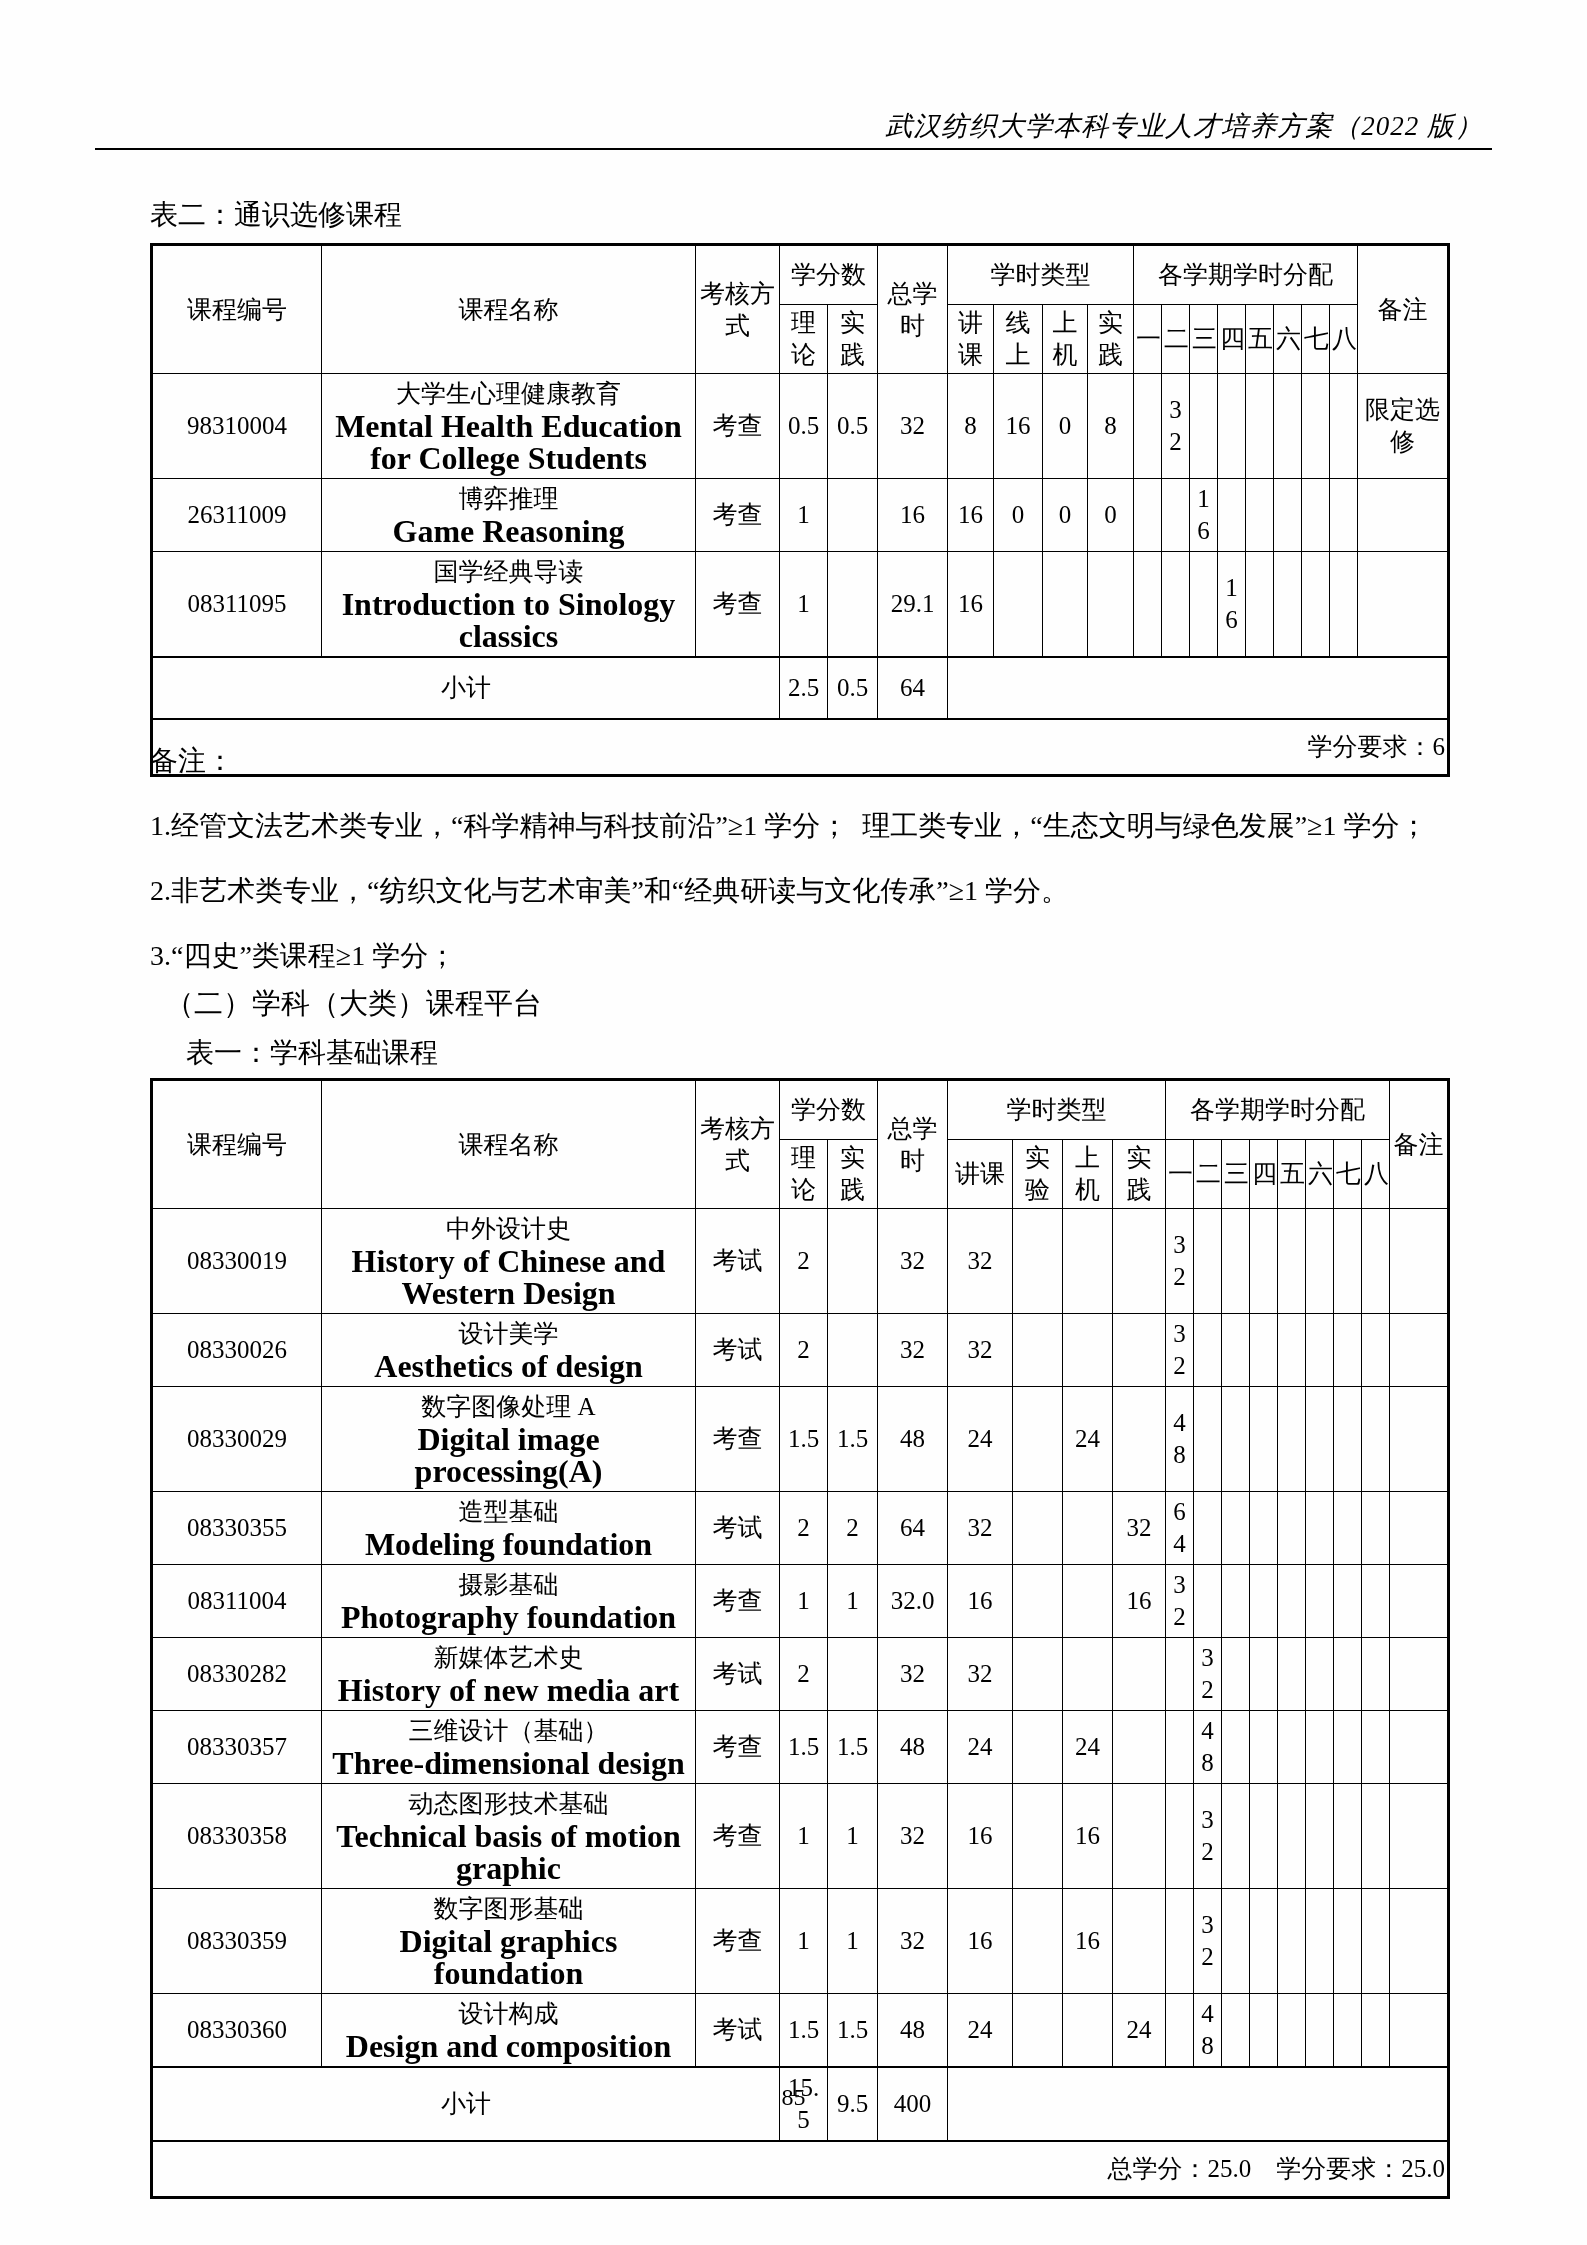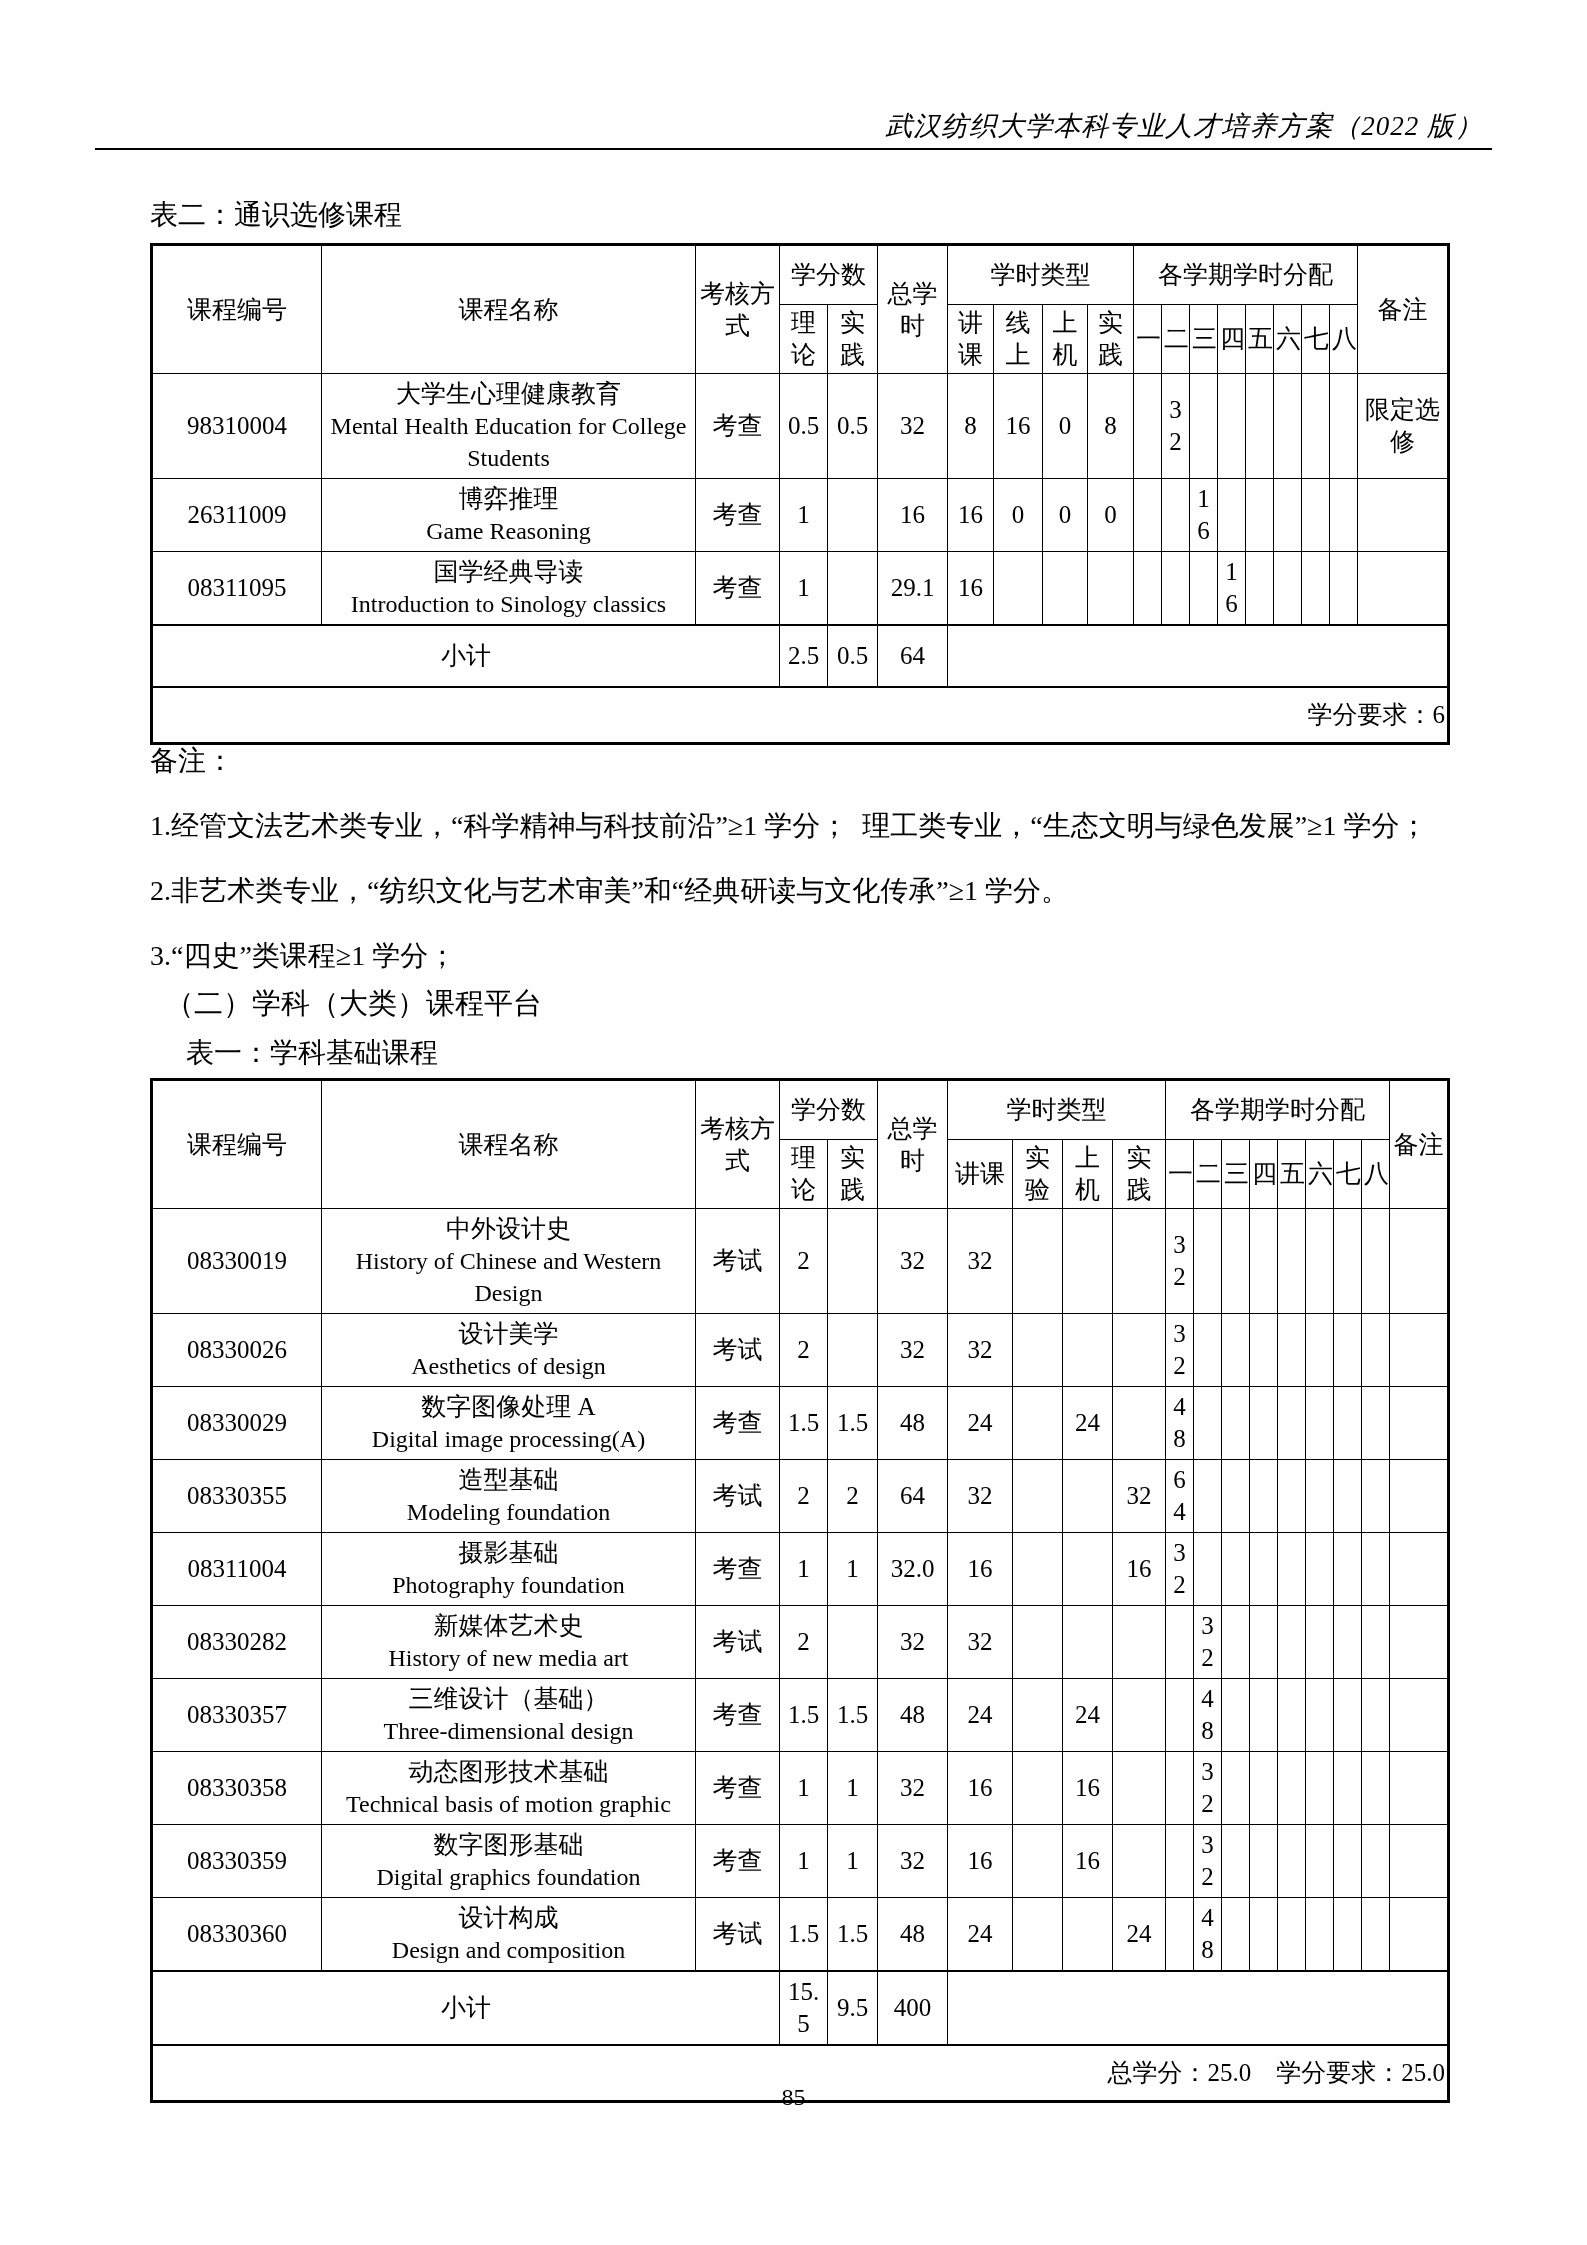--- a/index.html
+++ b/index.html
@@ -23,21 +23,21 @@
   .t2{top:1078px;}
   .ctable th,.ctable td{border:1px solid #000;text-align:center;vertical-align:middle;
                font-weight:normal;font-size:25px;line-height:32px;padding:4px 2px;
                overflow:hidden;word-break:break-word;}
   .ctable thead th{padding:2px 2px;}
   .ctable thead tr.h1 th{height:54px;}
   .ctable thead tr.h2 th{height:62px;}
   .hour-th{padding:2px 8px;}
   .remark-narrow{padding:2px 14px;word-break:break-all;}
   .name-cell{text-align:left;padding-left:8px;padding-right:2px;}
-  .name-cell .en{font-size:24px;}
+  .name-cell .en{font-size:32px;font-weight:bold;}
   .subtotal-row td{border-top:2px solid #000;height:52px;}
   .final-row td{border-top:2px solid #000;height:46px;text-align:right;}
 </style>
 </head>
 <body>
 
 <div class="page">
 
   <div class="doc-header">武汉纺织大学本科专业人才培养方案（2022 版）</div>
   <div class="rule"></div>

